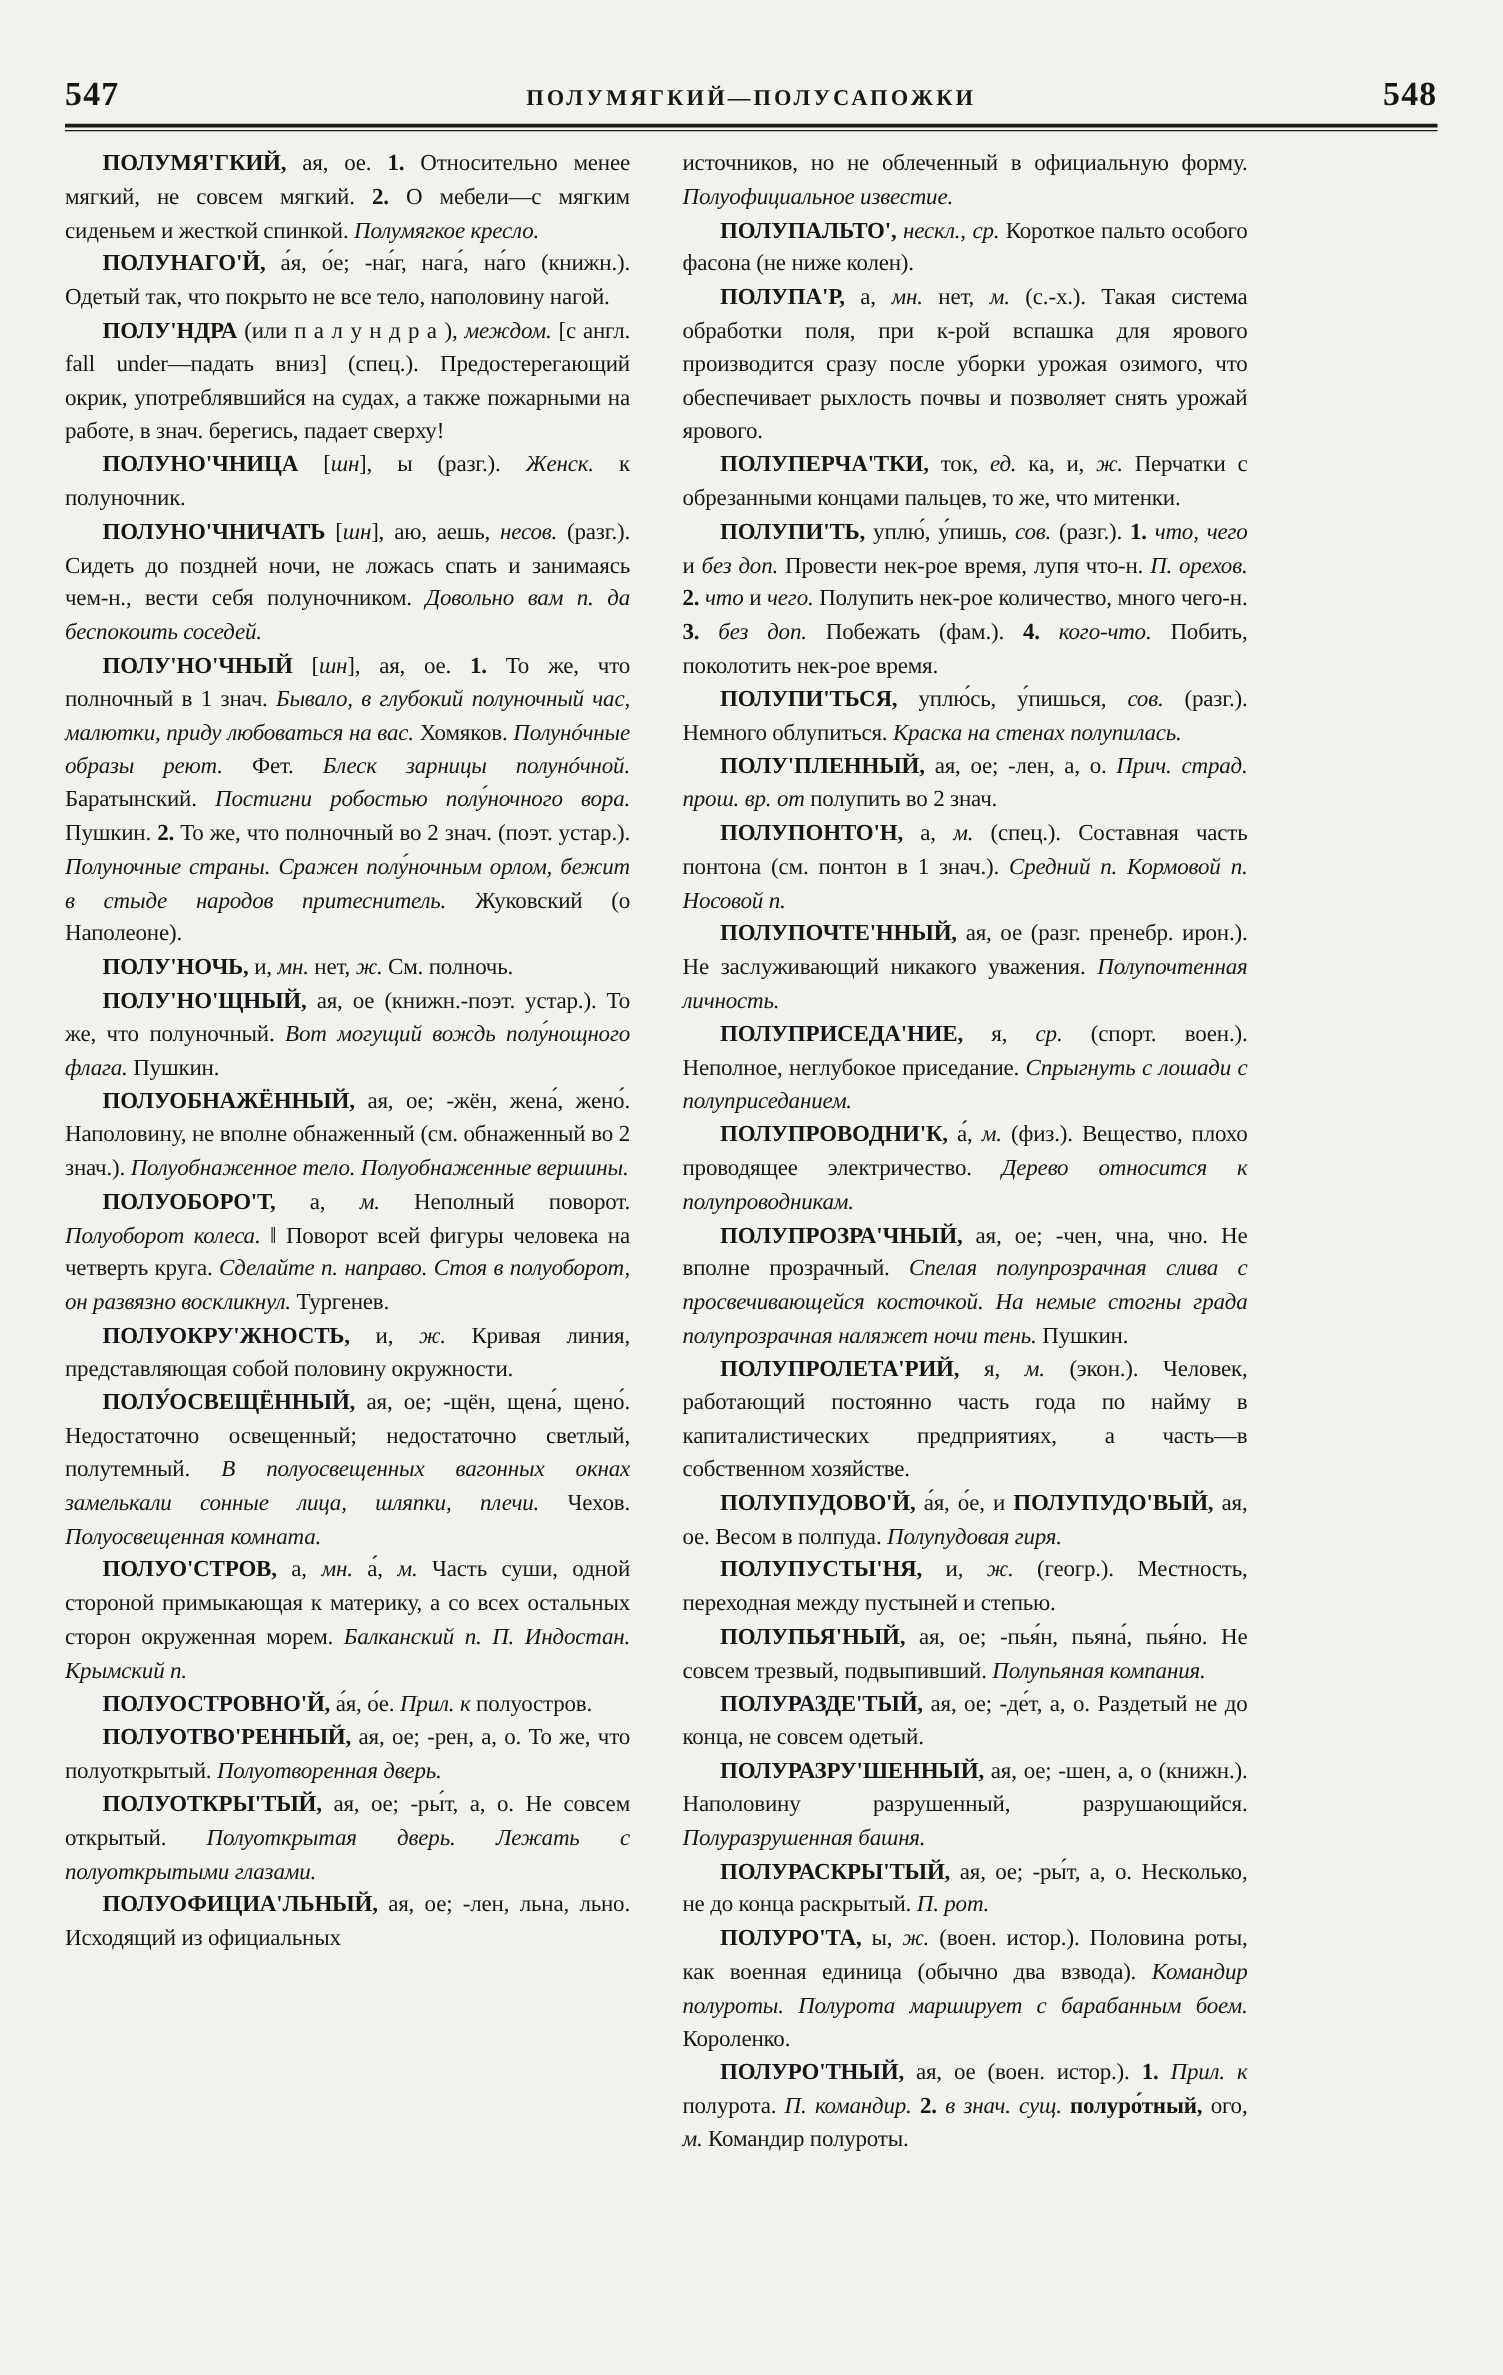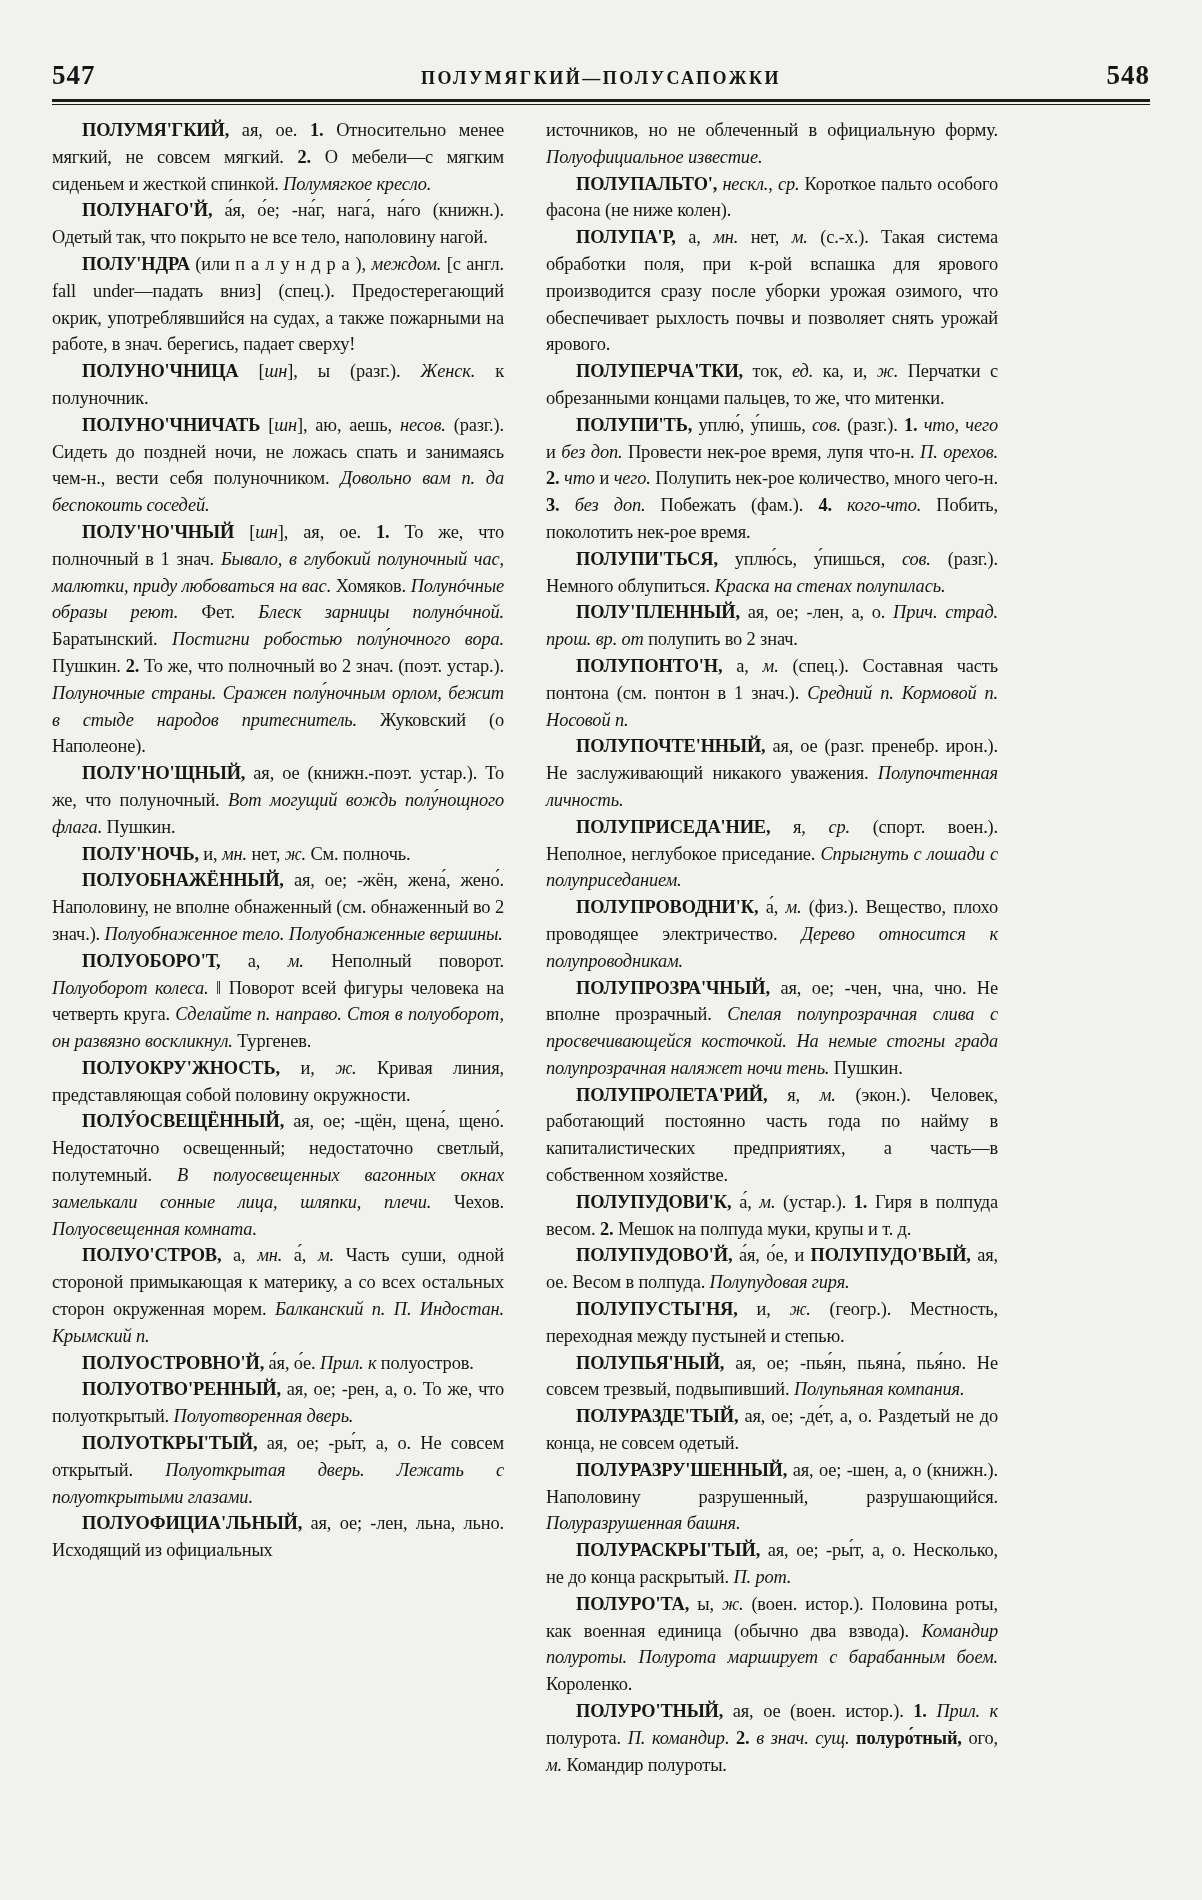--- a/index.html
+++ b/index.html
@@ -53,22 +53,22 @@
     <div class="thin"></div>
   </div>
   <div class="columns">
     <div class="col" id="col-left">
         <p class="entry"><span class="s-b">ПОЛУМЯ'ГКИЙ,</span><span class="s-n"> ая, ое. </span><span class="s-b">1.</span><span class="s-n"> Относительно менее мягкий, не совсем мягкий. </span><span class="s-b">2.</span><span class="s-n"> О мебели—с мягким сиденьем и жесткой спинкой. </span><span class="s-i">Полумягкое кресло.</span></p>
         <p class="entry"><span class="s-b">ПОЛУНАГО'Й,</span><span class="s-n"> а́я, о́е; -на́г, нага́, на́го (книжн.). Одетый так, что покрыто не все тело, наполовину нагой.</span></p>
         <p class="entry"><span class="s-b">ПОЛУ'НДРА</span><span class="s-n"> (или </span><span class="s-g">палундра</span><span class="s-n">), </span><span class="s-i">междом.</span><span class="s-n"> [с англ. fall under—падать вниз] (спец.). Предостерегающий окрик, употреблявшийся на судах, а также пожарными на работе, в знач. берегись, падает сверху!</span></p>
         <p class="entry"><span class="s-b">ПОЛУНО'ЧНИЦА</span><span class="s-n"> [</span><span class="s-i">шн</span><span class="s-n">], ы (разг.). </span><span class="s-i">Женск.</span><span class="s-n"> к полуночник.</span></p>
         <p class="entry"><span class="s-b">ПОЛУНО'ЧНИЧАТЬ</span><span class="s-n"> [</span><span class="s-i">шн</span><span class="s-n">], аю, аешь, </span><span class="s-i">несов.</span><span class="s-n"> (разг.). Сидеть до поздней ночи, не ложась спать и занимаясь чем-н., вести себя полуночником. </span><span class="s-i">Довольно вам п. да беспокоить соседей.</span></p>
         <p class="entry"><span class="s-b">ПОЛУ'НО'ЧНЫЙ</span><span class="s-n"> [</span><span class="s-i">шн</span><span class="s-n">], ая, ое. </span><span class="s-b">1.</span><span class="s-n"> То же, что полночный в 1 знач. </span><span class="s-i">Бывало, в глубокий полуночный час, малютки, приду любоваться на вас.</span><span class="s-n"> Хомяков. </span><span class="s-i">Полунóчные образы реют.</span><span class="s-n"> Фет. </span><span class="s-i">Блеск зарницы полунóчной.</span><span class="s-n"> Баратынский. </span><span class="s-i">Постигни робостью полу́ночного вора.</span><span class="s-n"> Пушкин. </span><span class="s-b">2.</span><span class="s-n"> То же, что полночный во 2 знач. (поэт. устар.). </span><span class="s-i">Полуночные страны. Сражен полу́ночным орлом, бежит в стыде народов притеснитель.</span><span class="s-n"> Жуковский (о Наполеоне).</span></p>
+        <p class="entry"><span class="s-b">ПОЛУ'НОЧЬ,</span><span class="s-n"> и, </span><span class="s-i">мн.</span><span class="s-n"> нет, </span><span class="s-i">ж.</span><span class="s-n"> См. полночь.</span></p>
         <p class="entry"><span class="s-b">ПОЛУ'НО'ЩНЫЙ,</span><span class="s-n"> ая, ое (книжн.-поэт. устар.). То же, что полуночный. </span><span class="s-i">Вот могущий вождь полу́нощного флага.</span><span class="s-n"> Пушкин.</span></p>
-        <p class="entry"><span class="s-b">ПОЛУ'НОЧЬ,</span><span class="s-n"> и, </span><span class="s-i">мн.</span><span class="s-n"> нет, </span><span class="s-i">ж.</span><span class="s-n"> См. полночь.</span></p>
         <p class="entry"><span class="s-b">ПОЛУОБНАЖЁННЫЙ,</span><span class="s-n"> ая, ое; -жён, жена́, жено́. Наполовину, не вполне обнаженный (см. обнаженный во 2 знач.). </span><span class="s-i">Полуобнаженное тело. Полуобнаженные вершины.</span></p>
         <p class="entry"><span class="s-b">ПОЛУОБОРО'Т,</span><span class="s-n"> а, </span><span class="s-i">м.</span><span class="s-n"> Неполный поворот. </span><span class="s-i">Полуоборот колеса.</span><span class="s-n"> ‖ Поворот всей фигуры человека на четверть круга. </span><span class="s-i">Сделайте п. направо. Стоя в полуоборот, он развязно воскликнул.</span><span class="s-n"> Тургенев.</span></p>
         <p class="entry"><span class="s-b">ПОЛУОКРУ'ЖНОСТЬ,</span><span class="s-n"> и, </span><span class="s-i">ж.</span><span class="s-n"> Кривая линия, представляющая собой половину окружности.</span></p>
         <p class="entry"><span class="s-b">ПОЛУ́ОСВЕЩЁННЫЙ,</span><span class="s-n"> ая, ое; -щён, щена́, щено́. Недостаточно освещенный; недостаточно светлый, полутемный. </span><span class="s-i">В полуосвещенных вагонных окнах замелькали сонные лица, шляпки, плечи.</span><span class="s-n"> Чехов. </span><span class="s-i">Полуосвещенная комната.</span></p>
         <p class="entry"><span class="s-b">ПОЛУО'СТРОВ,</span><span class="s-n"> а, </span><span class="s-i">мн.</span><span class="s-n"> а́, </span><span class="s-i">м.</span><span class="s-n"> Часть суши, одной стороной примыкающая к материку, а со всех остальных сторон окруженная морем. </span><span class="s-i">Балканский п. П. Индостан. Крымский п.</span></p>
         <p class="entry"><span class="s-b">ПОЛУОСТРОВНО'Й,</span><span class="s-n"> а́я, о́е. </span><span class="s-i">Прил. к</span><span class="s-n"> полуостров.</span></p>
         <p class="entry"><span class="s-b">ПОЛУОТВО'РЕННЫЙ,</span><span class="s-n"> ая, ое; -рен, а, о. То же, что полуоткрытый. </span><span class="s-i">Полуотворенная дверь.</span></p>
         <p class="entry"><span class="s-b">ПОЛУОТКРЫ'ТЫЙ,</span><span class="s-n"> ая, ое; -ры́т, а, о. Не совсем открытый. </span><span class="s-i">Полуоткрытая дверь. Лежать с полуоткрытыми глазами.</span></p>
         <p class="entry"><span class="s-b">ПОЛУОФИЦИА'ЛЬНЫЙ,</span><span class="s-n"> ая, ое; -лен, льна, льно. Исходящий из официальных</span></p>
       </div>
@@ -80,21 +80,20 @@
         <p class="entry"><span class="s-b">ПОЛУПЕРЧА'ТКИ,</span><span class="s-n"> ток, </span><span class="s-i">ед.</span><span class="s-n"> ка, и, </span><span class="s-i">ж.</span><span class="s-n"> Перчатки с обрезанными концами пальцев, то же, что митенки.</span></p>
         <p class="entry"><span class="s-b">ПОЛУПИ'ТЬ,</span><span class="s-n"> уплю́, у́пишь, </span><span class="s-i">сов.</span><span class="s-n"> (разг.). </span><span class="s-b">1.</span><span class="s-n"> </span><span class="s-i">что, чего</span><span class="s-n"> и </span><span class="s-i">без доп.</span><span class="s-n"> Провести нек-рое время, лупя что-н. </span><span class="s-i">П. орехов.</span><span class="s-n"> </span><span class="s-b">2.</span><span class="s-n"> </span><span class="s-i">что</span><span class="s-n"> и </span><span class="s-i">чего.</span><span class="s-n"> Полупить нек-рое количество, много чего-н. </span><span class="s-b">3.</span><span class="s-n"> </span><span class="s-i">без доп.</span><span class="s-n"> Побежать (фам.). </span><span class="s-b">4.</span><span class="s-n"> </span><span class="s-i">кого-что.</span><span class="s-n"> Побить, поколотить нек-рое время.</span></p>
         <p class="entry"><span class="s-b">ПОЛУПИ'ТЬСЯ,</span><span class="s-n"> уплю́сь, у́пишься, </span><span class="s-i">сов.</span><span class="s-n"> (разг.). Немного облупиться. </span><span class="s-i">Краска на стенах полупилась.</span></p>
         <p class="entry"><span class="s-b">ПОЛУ'ПЛЕННЫЙ,</span><span class="s-n"> ая, ое; -лен, а, о. </span><span class="s-i">Прич. страд. прош. вр. от</span><span class="s-n"> полупить во 2 знач.</span></p>
         <p class="entry"><span class="s-b">ПОЛУПОНТО'Н,</span><span class="s-n"> а, </span><span class="s-i">м.</span><span class="s-n"> (спец.). Составная часть понтона (см. понтон в 1 знач.). </span><span class="s-i">Средний п. Кормовой п. Носовой п.</span></p>
         <p class="entry"><span class="s-b">ПОЛУПОЧТЕ'ННЫЙ,</span><span class="s-n"> ая, ое (разг. пренебр. ирон.). Не заслуживающий никакого уважения. </span><span class="s-i">Полупочтенная личность.</span></p>
         <p class="entry"><span class="s-b">ПОЛУПРИСЕДА'НИЕ,</span><span class="s-n"> я, </span><span class="s-i">ср.</span><span class="s-n"> (спорт. воен.). Неполное, неглубокое приседание. </span><span class="s-i">Спрыгнуть с лошади с полуприседанием.</span></p>
         <p class="entry"><span class="s-b">ПОЛУПРОВОДНИ'К,</span><span class="s-n"> а́, </span><span class="s-i">м.</span><span class="s-n"> (физ.). Вещество, плохо проводящее электричество. </span><span class="s-i">Дерево относится к полупроводникам.</span></p>
         <p class="entry"><span class="s-b">ПОЛУПРОЗРА'ЧНЫЙ,</span><span class="s-n"> ая, ое; -чен, чна, чно. Не вполне прозрачный. </span><span class="s-i">Спелая полупрозрачная слива с просвечивающейся косточкой. На немые стогны града полупрозрачная наляжет ночи тень.</span><span class="s-n"> Пушкин.</span></p>
         <p class="entry"><span class="s-b">ПОЛУПРОЛЕТА'РИЙ,</span><span class="s-n"> я, </span><span class="s-i">м.</span><span class="s-n"> (экон.). Человек, работающий постоянно часть года по найму в капиталистических предприятиях, а часть—в собственном хозяйстве.</span></p>
-        <p class="entry"><span class="s-b">ПОЛУПУДОВИ'К,</span><span class="s-n"> а́, </span><span class="s-i">м.</span><span class="s-n"> (устар.). </span><span class="s-b">1.</span><span class="s-n"> Гиря в полпуда весом. </span><span class="s-b">2.</span><span class="s-n"> Мешок на полпуда муки, крупы и т. д.</span></p>
         <p class="entry"><span class="s-b">ПОЛУПУДОВО'Й,</span><span class="s-n"> а́я, о́е, и </span><span class="s-b">ПОЛУПУДО'ВЫЙ,</span><span class="s-n"> ая, ое. Весом в полпуда. </span><span class="s-i">Полупудовая гиря.</span></p>
         <p class="entry"><span class="s-b">ПОЛУПУСТЫ'НЯ,</span><span class="s-n"> и, </span><span class="s-i">ж.</span><span class="s-n"> (геогр.). Местность, переходная между пустыней и степью.</span></p>
         <p class="entry"><span class="s-b">ПОЛУПЬЯ'НЫЙ,</span><span class="s-n"> ая, ое; -пья́н, пьяна́, пья́но. Не совсем трезвый, подвыпивший. </span><span class="s-i">Полупьяная компания.</span></p>
         <p class="entry"><span class="s-b">ПОЛУРАЗДЕ'ТЫЙ,</span><span class="s-n"> ая, ое; -де́т, а, о. Раздетый не до конца, не совсем одетый.</span></p>
         <p class="entry"><span class="s-b">ПОЛУРАЗРУ'ШЕННЫЙ,</span><span class="s-n"> ая, ое; -шен, а, о (книжн.). Наполовину разрушенный, разрушающийся. </span><span class="s-i">Полуразрушенная башня.</span></p>
         <p class="entry"><span class="s-b">ПОЛУРАСКРЫ'ТЫЙ,</span><span class="s-n"> ая, ое; -ры́т, а, о. Несколько, не до конца раскрытый. </span><span class="s-i">П. рот.</span></p>
         <p class="entry"><span class="s-b">ПОЛУРО'ТА,</span><span class="s-n"> ы, </span><span class="s-i">ж.</span><span class="s-n"> (воен. истор.). Половина роты, как военная единица (обычно два взвода). </span><span class="s-i">Командир полуроты. Полурота марширует с барабанным боем.</span><span class="s-n"> Короленко.</span></p>
         <p class="entry"><span class="s-b">ПОЛУРО'ТНЫЙ,</span><span class="s-n"> ая, ое (воен. истор.). </span><span class="s-b">1.</span><span class="s-n"> </span><span class="s-i">Прил. к</span><span class="s-n"> полурота. </span><span class="s-i">П. командир.</span><span class="s-n"> </span><span class="s-b">2.</span><span class="s-n"> </span><span class="s-i">в знач. сущ.</span><span class="s-n"> </span><span class="s-b">полуро́тный,</span><span class="s-n"> ого, </span><span class="s-i">м.</span><span class="s-n"> Командир полуроты.</span></p>
       </div>
   </div>

